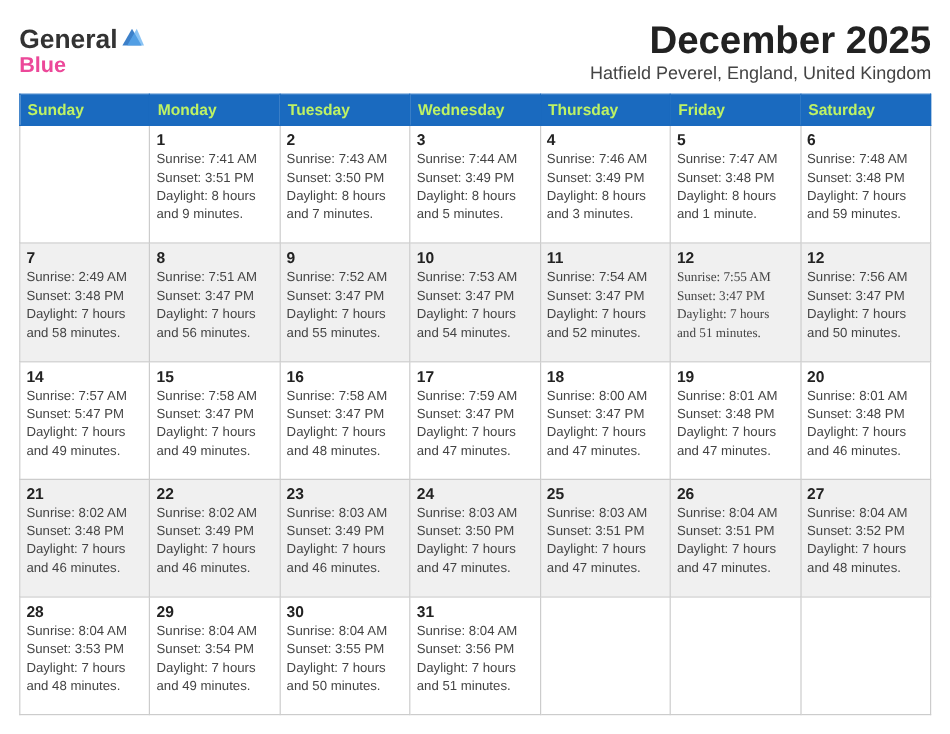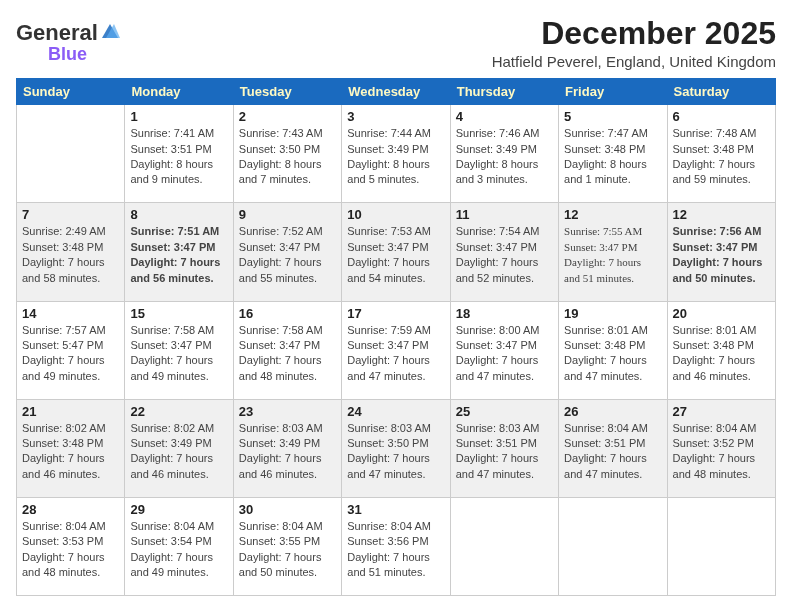--- a/index.html
+++ b/index.html
@@ -45,21 +45,21 @@
     }
     .calendar {
       flex: 1;
       border: 1px solid #ccc;
       border-collapse: collapse;
       width: 100%;
       table-layout: fixed;
     }
     .calendar th {
       background: #1a6abf;
-      color: #fef9c3;
+      color: #bef264;
       text-align: left;
       padding: 5px 6px;
       font-size: 13px;
       font-weight: bold;
       border: 1px solid #1a6abf;
     }
     .calendar td {
       vertical-align: top;
       border: 1px solid #ccc;
       padding: 4px 5px;
@@ -97,21 +97,21 @@
   <div class="header">
     <div class="logo">
       <div>
         <div style="display:flex;align-items:center;">
           <span class="logo-general" style="font-size:22px;font-weight:bold;color:#333;">General</span>
           <svg width="20" height="18" viewBox="0 0 20 18" style="margin-left:2px;margin-top:-4px;">
             <polygon points="2,16 10,2 18,16" fill="#1a6abf" opacity="0.85"></polygon>
             <polygon points="6,16 14,2 20,16" fill="#5aabf0" opacity="0.7"></polygon>
           </svg>
         </div>
-        <div style="font-size:18px;font-weight:bold;color:#8b5cf6;margin-top:-2px;margin-left:32px;">Blue</div>
+        <div style="font-size:18px;font-weight:bold;color:#ec4899;margin-top:-2px;">Blue</div>
       </div>
     </div>
     <div class="title-block">
       <div class="month-title">December 2025</div>
       <div class="subtitle">Hatfield Peverel, England, United Kingdom</div>
     </div>
   </div>
 
   <table class="calendar" id="calendar-table">
     <thead>
@@ -174,21 +174,21 @@
         <tr class="row-shaded">
           <td>
             <span class="day-number">7</span>
             <div class="day-info" style="white-space: pre-line;">Sunrise: 2:49 AM
 Sunset: 3:48 PM
 Daylight: 7 hours
 and 58 minutes.</div>
           </td>
           <td>
             <span class="day-number">8</span>
-            <div class="day-info" style="white-space: pre-line; font-weight: bold;">Sunrise: 7:51 AM
+            <div class="day-info" style="white-space: pre-line;">Sunrise: 7:51 AM
 Sunset: 3:47 PM
 Daylight: 7 hours
 and 56 minutes.</div>
           </td>
           <td>
             <span class="day-number">9</span>
             <div class="day-info" style="white-space: pre-line;">Sunrise: 7:52 AM
 Sunset: 3:47 PM
 Daylight: 7 hours
 and 55 minutes.</div>
@@ -209,21 +209,21 @@
           </td>
           <td>
             <span class="day-number">12</span>
             <div class="day-info" style="white-space: pre-line; font-family: Liberation Serif, serif;">Sunrise: 7:55 AM
 Sunset: 3:47 PM
 Daylight: 7 hours
 and 51 minutes.</div>
           </td>
           <td>
             <span class="day-number">12</span>
-            <div class="day-info" style="white-space: pre-line; font-weight: bold;">Sunrise: 7:56 AM
+            <div class="day-info" style="white-space: pre-line;">Sunrise: 7:56 AM
 Sunset: 3:47 PM
 Daylight: 7 hours
 and 50 minutes.</div>
           </td>
         </tr>
         <tr class="row-white">
           <td>
             <span class="day-number">14</span>
             <div class="day-info" style="white-space: pre-line;">Sunrise: 7:57 AM
 Sunset: 5:47 PM

